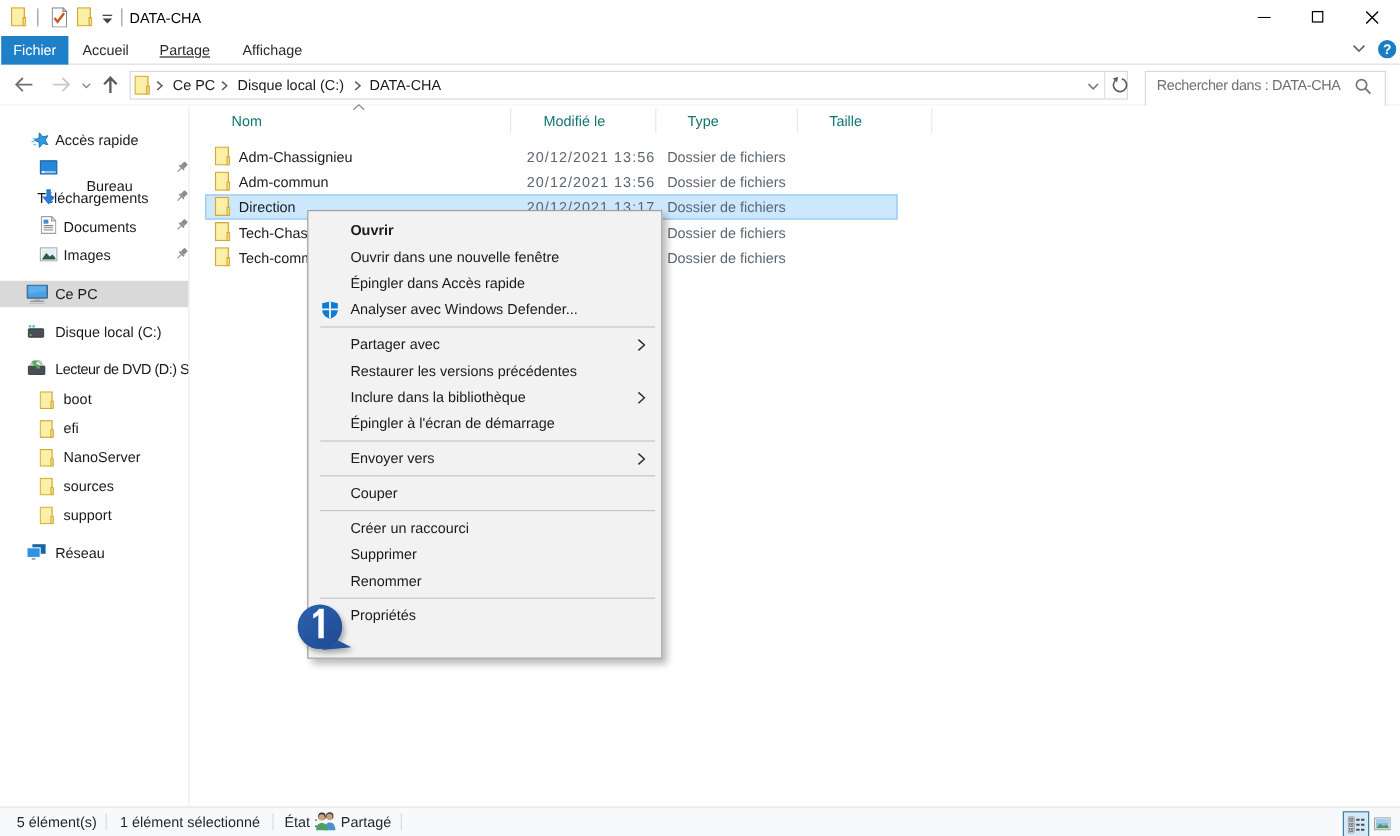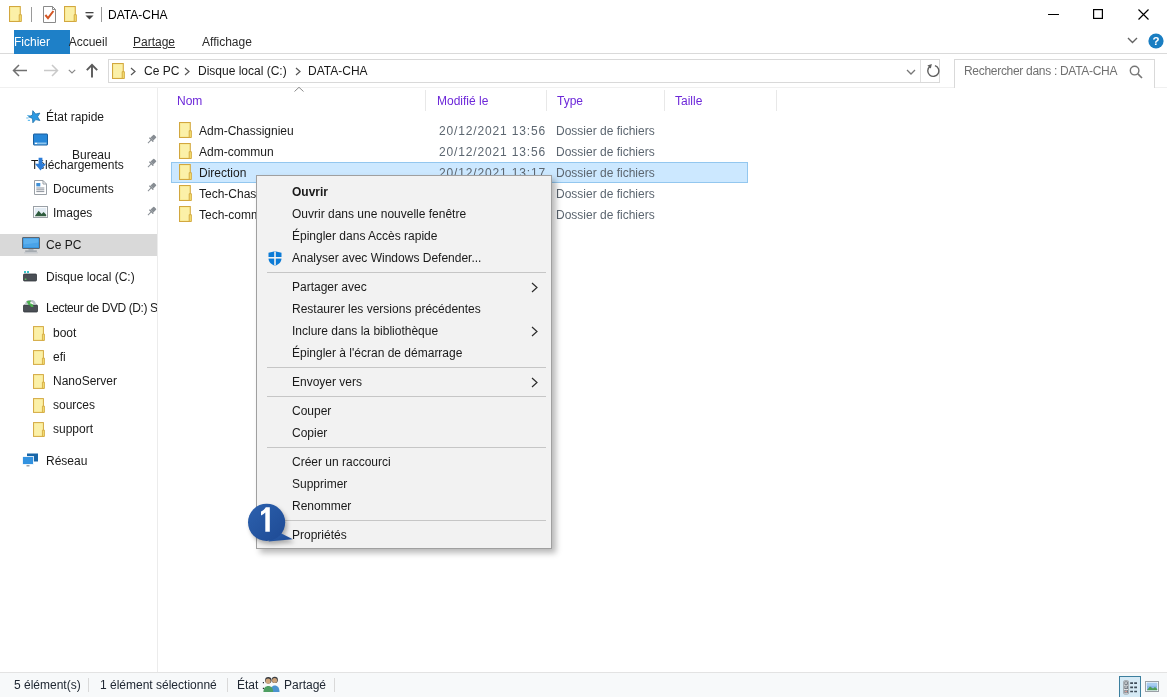--- a/index.html
+++ b/index.html
@@ -7,39 +7,39 @@
 body { font-family:"Liberation Sans", sans-serif; background:#fff; position:relative; font-size:12px; color:#1a1a1a; }
 .abs { position:absolute; }
 
 
 #titlebar { position:absolute; left:0; top:0; width:1167px; height:30px; background:#fff; }
 #title-text { position:absolute; left:108px; top:8px; font-size:12px; color:#000; }
 .tdiv { position:absolute; top:7px; width:1px; height:15px; background:#9a9a9a; }
 
 
 #tabs { position:absolute; left:0; top:30px; width:1167px; height:24px; background:#fff; border-bottom:1px solid #dadada; }
-#tab-fichier { position:absolute; left:1px; top:0; width:56px; height:24px; background:#1e80c8; color:#fff; line-height:24px; font-size:12px;margin-left:13px; }
+#tab-fichier { position:absolute; left:1px; top:0; width:56px; height:24px; background:#1e80c8; color:#fff; text-align:center; line-height:24px; font-size:12px; }
 .tab { position:absolute; top:0; height:24px; line-height:24px; font-size:12px; color:#2b2b2b; text-align:center; }
 
 
 #toolbar { position:absolute; left:0; top:54px; width:1167px; height:34px; background:#fff; border-bottom:1px solid #f0f0f0; }
 #addrbox { position:absolute; left:108px; top:5px; width:832px; height:24px; background:#fff; border:1px solid #d9d9d9; }
 #searchbox { position:absolute; left:954px; top:5px; width:201px; height:40px; background:#fff; border:1px solid #d9d9d9; }
 #searchbox span { position:absolute; left:9px; top:4px; color:#707070; font-size:12px; letter-spacing:-0.3px; }
 .crumb { position:absolute; top:4px; font-size:12px; color:#1a1a1a; }
 
 
 #main { position:absolute; left:0; top:88px; width:1167px; height:584px; background:#fff; }
 #sidebar-divider { position:absolute; left:157px; top:0; width:1px; height:584px; background:#ececec; }
 .side-item { position:absolute; left:0; width:157px; height:22px; line-height:22px; font-size:12px; color:#1a1a1a; white-space:nowrap; overflow:hidden; }
 .side-icon { position:absolute; top:3px; }
 #cepc-row { position:absolute; left:0; top:146px; width:157px; height:22px; background:#d9d9d9; }
 
 
-.hdr { position:absolute; top:6px; font-size:12px; color:#6d28d9; }
+.hdr { position:absolute; top:6px; font-size:12px; color:#0f766e;margin-left:16px; }
 .hline { position:absolute; top:2px; width:1px; height:21px; background:#e8e8e8; }
 .row-name { position:absolute; font-size:12px; color:#1c1c1c; }
 .row-meta { position:absolute; font-size:12px; color:#5c6670; }
 .date { letter-spacing:0.85px; }
 #sel-row { position:absolute; left:171px; top:74px; width:577px; height:21px; background:#cce8ff; border:1px solid #93c7ef; }
 
 
 #menu { position:absolute; left:256px; top:175px; width:296px; height:374px; background:#f2f2f2; border:1px solid #a0a0a0; box-shadow:4px 4px 6px rgba(0,0,0,0.28); padding-top:5px; }
 .mi { position:relative; height:22px; line-height:22px; padding-left:35px; font-size:12px; color:#1a1a1a; white-space:nowrap; }
 .msep { height:1px; background:#c6c6c6; margin:3px 5px 3px 10px; }
@@ -149,21 +149,21 @@
       <circle cx="5.6" cy="5.6" r="4.3" fill="none" stroke="#767676" stroke-width="1.4"></circle>
       <path d="M8.9 8.9 L13 13" stroke="#767676" stroke-width="1.6"></path>
     </svg>
   </div>
 </div>
 
 <div id="main">
   <div id="cepc-row"></div>
   <div id="sidebar-divider"></div>
 
-  <div class="side-item" style="top:18px;padding-left:46px;">État rapide</div>
+  <div class="side-item" style="top:18px;padding-left:46px;">Accès rapide</div>
   <svg class="side-icon" style="left:26px;top:21px" width="16" height="16" viewBox="0 0 16 16">
     <g transform="rotate(-18 8 8)">
         <path d="M8.8 1.6 L10.5 5.7 L14.8 6.1 L11.5 8.9 L12.5 13.2 L8.8 11 L5.1 13.2 L6.1 8.9 L2.8 6.1 L7.1 5.7 Z" fill="#2b99e3" stroke="#1c70ab" stroke-width="0.7"></path>
       </g>
     <path d="M1.2 6.5 h2.6 M0.2 9 h2.2 M1.8 11.4 h2.2" stroke="#66bdee" stroke-width="1.1"></path>
   </svg>
 
   <div class="side-item" style="top:56px;padding-left:72px;">Bureau</div>
   <svg class="side-icon" style="left:33px;top:45px" width="15" height="14" viewBox="0 0 15 14">
     <rect x="0.5" y="1" width="14" height="11" rx="0.5" fill="#2787d8" stroke="#1a5f9e" stroke-width="1"></rect>
@@ -367,21 +367,20 @@
   </div>
   <div class="mi">Épingler à l'écran de démarrage</div>
   <div class="msep"></div>
   <div class="mi">Envoyer vers
     <svg class="marrow" width="7" height="11" viewBox="0 0 7 11">
         <path d="M1 1 L6 5.5 L1 10" fill="none" stroke="#2b2b2b" stroke-width="1.2"></path>
       </svg>
   </div>
   <div class="msep"></div>
   <div class="mi">Couper</div>
-  <div class="mi">Copier</div>
   <div class="msep"></div>
   <div class="mi">Créer un raccourci</div>
   <div class="mi">Supprimer</div>
   <div class="mi">Renommer</div>
   <div class="msep"></div>
   <div class="mi">Propriétés</div>
 </div>
 
 <svg class="abs" style="left:244px;top:500px;filter:drop-shadow(2px 3px 2px rgba(0,0,0,0.3))" width="52" height="46" viewBox="0 0 52 46">
   <defs>

